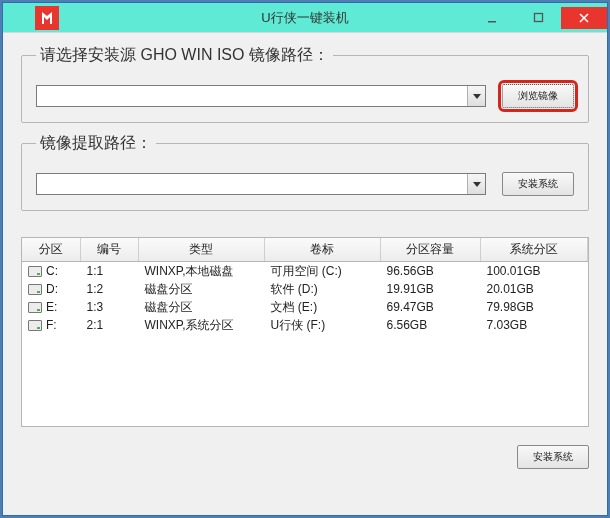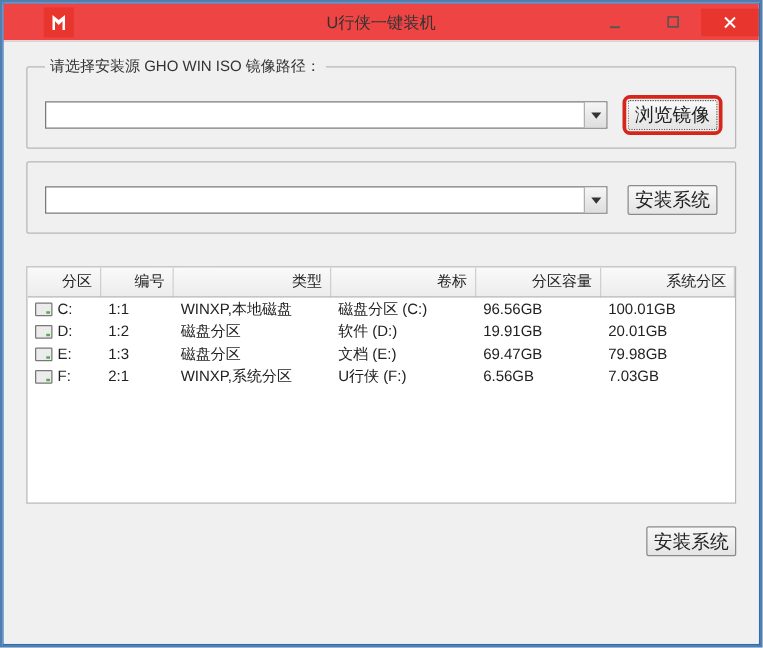--- a/index.html
+++ b/index.html
@@ -16,21 +16,21 @@
     width: 606px;
     height: 514px;
     margin: 2px;
     background: #fff;
     border: 1px solid #2a6fb3;
     display: flex;
     flex-direction: column;
   }
   .titlebar {
     height: 30px;
-    background: #ef4444;
+    background: #5eead4;
     display: flex;
     align-items: center;
     border-bottom: 1px solid #d8d8d8;
     position: relative;
     padding-left: 28px;
   }
   .titlebar .icon {
     width: 24px;
     height: 24px;
     margin-left: 4px;
@@ -77,21 +77,21 @@
   }
   fieldset.group {
     border: 1px solid #b6b6b6;
     border-radius: 2px;
     padding: 18px 14px 14px 14px;
     background: #f0f0f0;
     margin: 0;
     position: relative;
   }
   fieldset.group legend {
-    font-size: 12px;
+    font-size: 16px;
     color: #333;
     padding: 0 4px;
   }
   .row {
     display: flex;
     align-items: center;
     gap: 16px;
   }
   .select-wrap {
     flex: 1;
@@ -125,21 +125,21 @@
     border-left: 4px solid transparent;
     border-right: 4px solid transparent;
     border-top: 5px solid #333;
   }
   .btn {
     width: 72px;
     height: 24px;
     background: linear-gradient(#f8f8f8,#e4e4e4);
     border: 1px solid #8a8a8a;
     border-radius: 2px;
-    font-size: 15px;
+    font-size: 10px;
     color: #222;
     cursor: pointer;
     display: flex;
     align-items: center;
     justify-content: center;
   }
   .btn.highlight {
     outline: 3px solid #d5261c;
     outline-offset: 1px;
     border: 1px dotted #555;
@@ -153,21 +153,21 @@
   table {
     width: 100%;
     border-collapse: collapse;
     font-size: 12px;
     color: #222;
   }
   thead th {
     background: linear-gradient(#fafafa,#ececec);
     border-right: 1px solid #cfcfcf;
     border-bottom: 1px solid #b6b6b6;
-    text-align: right;
+    text-align: center;
     padding: 3px 6px;
     font-weight: normal;
   }
   tbody td {
     padding: 1px 6px;
     border-right: 1px solid transparent;
     white-space: nowrap;
     line-height: 16px;
   }
   .drive-cell {
@@ -235,20 +235,21 @@
       <div class="row">
         <div class="select-wrap">
           <div class="value"></div>
           <div class="drop"></div>
         </div>
         <div class="btn highlight">浏览镜像</div>
       </div>
     </fieldset>
 
     <fieldset class="group">
+      <legend>镜像提取路径：</legend>
       <div class="row">
         <div class="select-wrap">
           <div class="value"></div>
           <div class="drop"></div>
         </div>
         <div class="btn">安装系统</div>
       </div>
     </fieldset>
 
     <div style="height:6px"></div>
@@ -276,21 +277,21 @@
         <tbody id="tbody">
             <tr>
               <td>
                 <div class="drive-cell">
                   <span class="drive-icon"></span>
                   <span>C:</span>
                 </div>
               </td>
               <td>1:1</td>
               <td>WINXP,本地磁盘</td>
-              <td>磁盘分区 (C:)</td>
+              <td>可用空间 (C:)</td>
               <td>96.56GB</td>
               <td>100.01GB</td>
             </tr>
             <tr>
               <td>
                 <div class="drive-cell">
                   <span class="drive-icon"></span>
                   <span>D:</span>
                 </div>
               </td>

